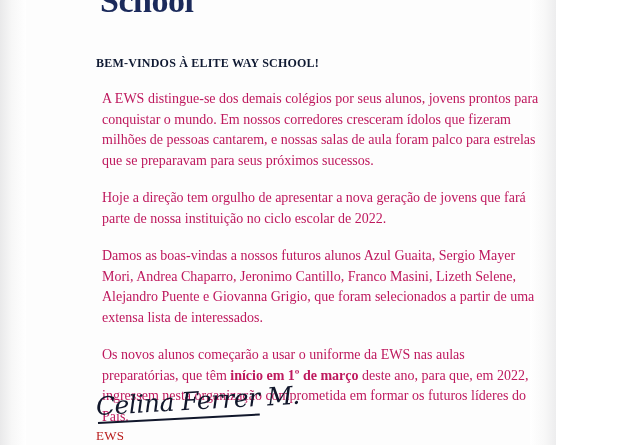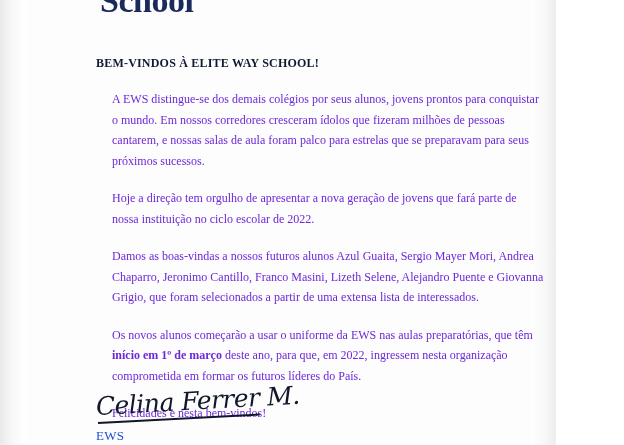--- a/index.html
+++ b/index.html
@@ -46,24 +46,24 @@
   .salutation {
     font-family: "Liberation Serif", serif;
     font-weight: bold;
     font-size: 12px;
     letter-spacing: 0.2px;
     margin: 0 0 18px 0;
     color: #101a33;
   }
   p.para {
     font-family: "Liberation Serif", serif;
-    font-size: 12px;
+    font-size: 14px;
     line-height: 20.5px;
-    margin: 0 0 17px 16px;
-    color: #6d28d9;
+    margin: 0 0 17px 6px;
+    color: #be185d;
     text-align: left;
   }
   .bold-inline {
     font-weight: bold;
   }
   .signature-block {
     position: absolute;
     left: 96px;
     top: 392px;
     width: 300px;
@@ -87,21 +87,21 @@
     background: #11172b;
     transform: rotate(-3deg);
     transform-origin: left center;
   }
   .sig-name {
     position: absolute;
     left: 0;
     top: 36px;
     font-family: "Liberation Serif", serif;
     font-size: 13px;
-    color: #1d4ed8;
+    color: #b91c1c;
     letter-spacing: 0.3px;
   }
   .edge-shadow-left {
     position: absolute;
     left: 0;
     top: 0;
     width: 26px;
     height: 445px;
     background: linear-gradient(to right, #e9e9ea 0%, #f7f7f7 45%, #ffffff 100%);
   }

